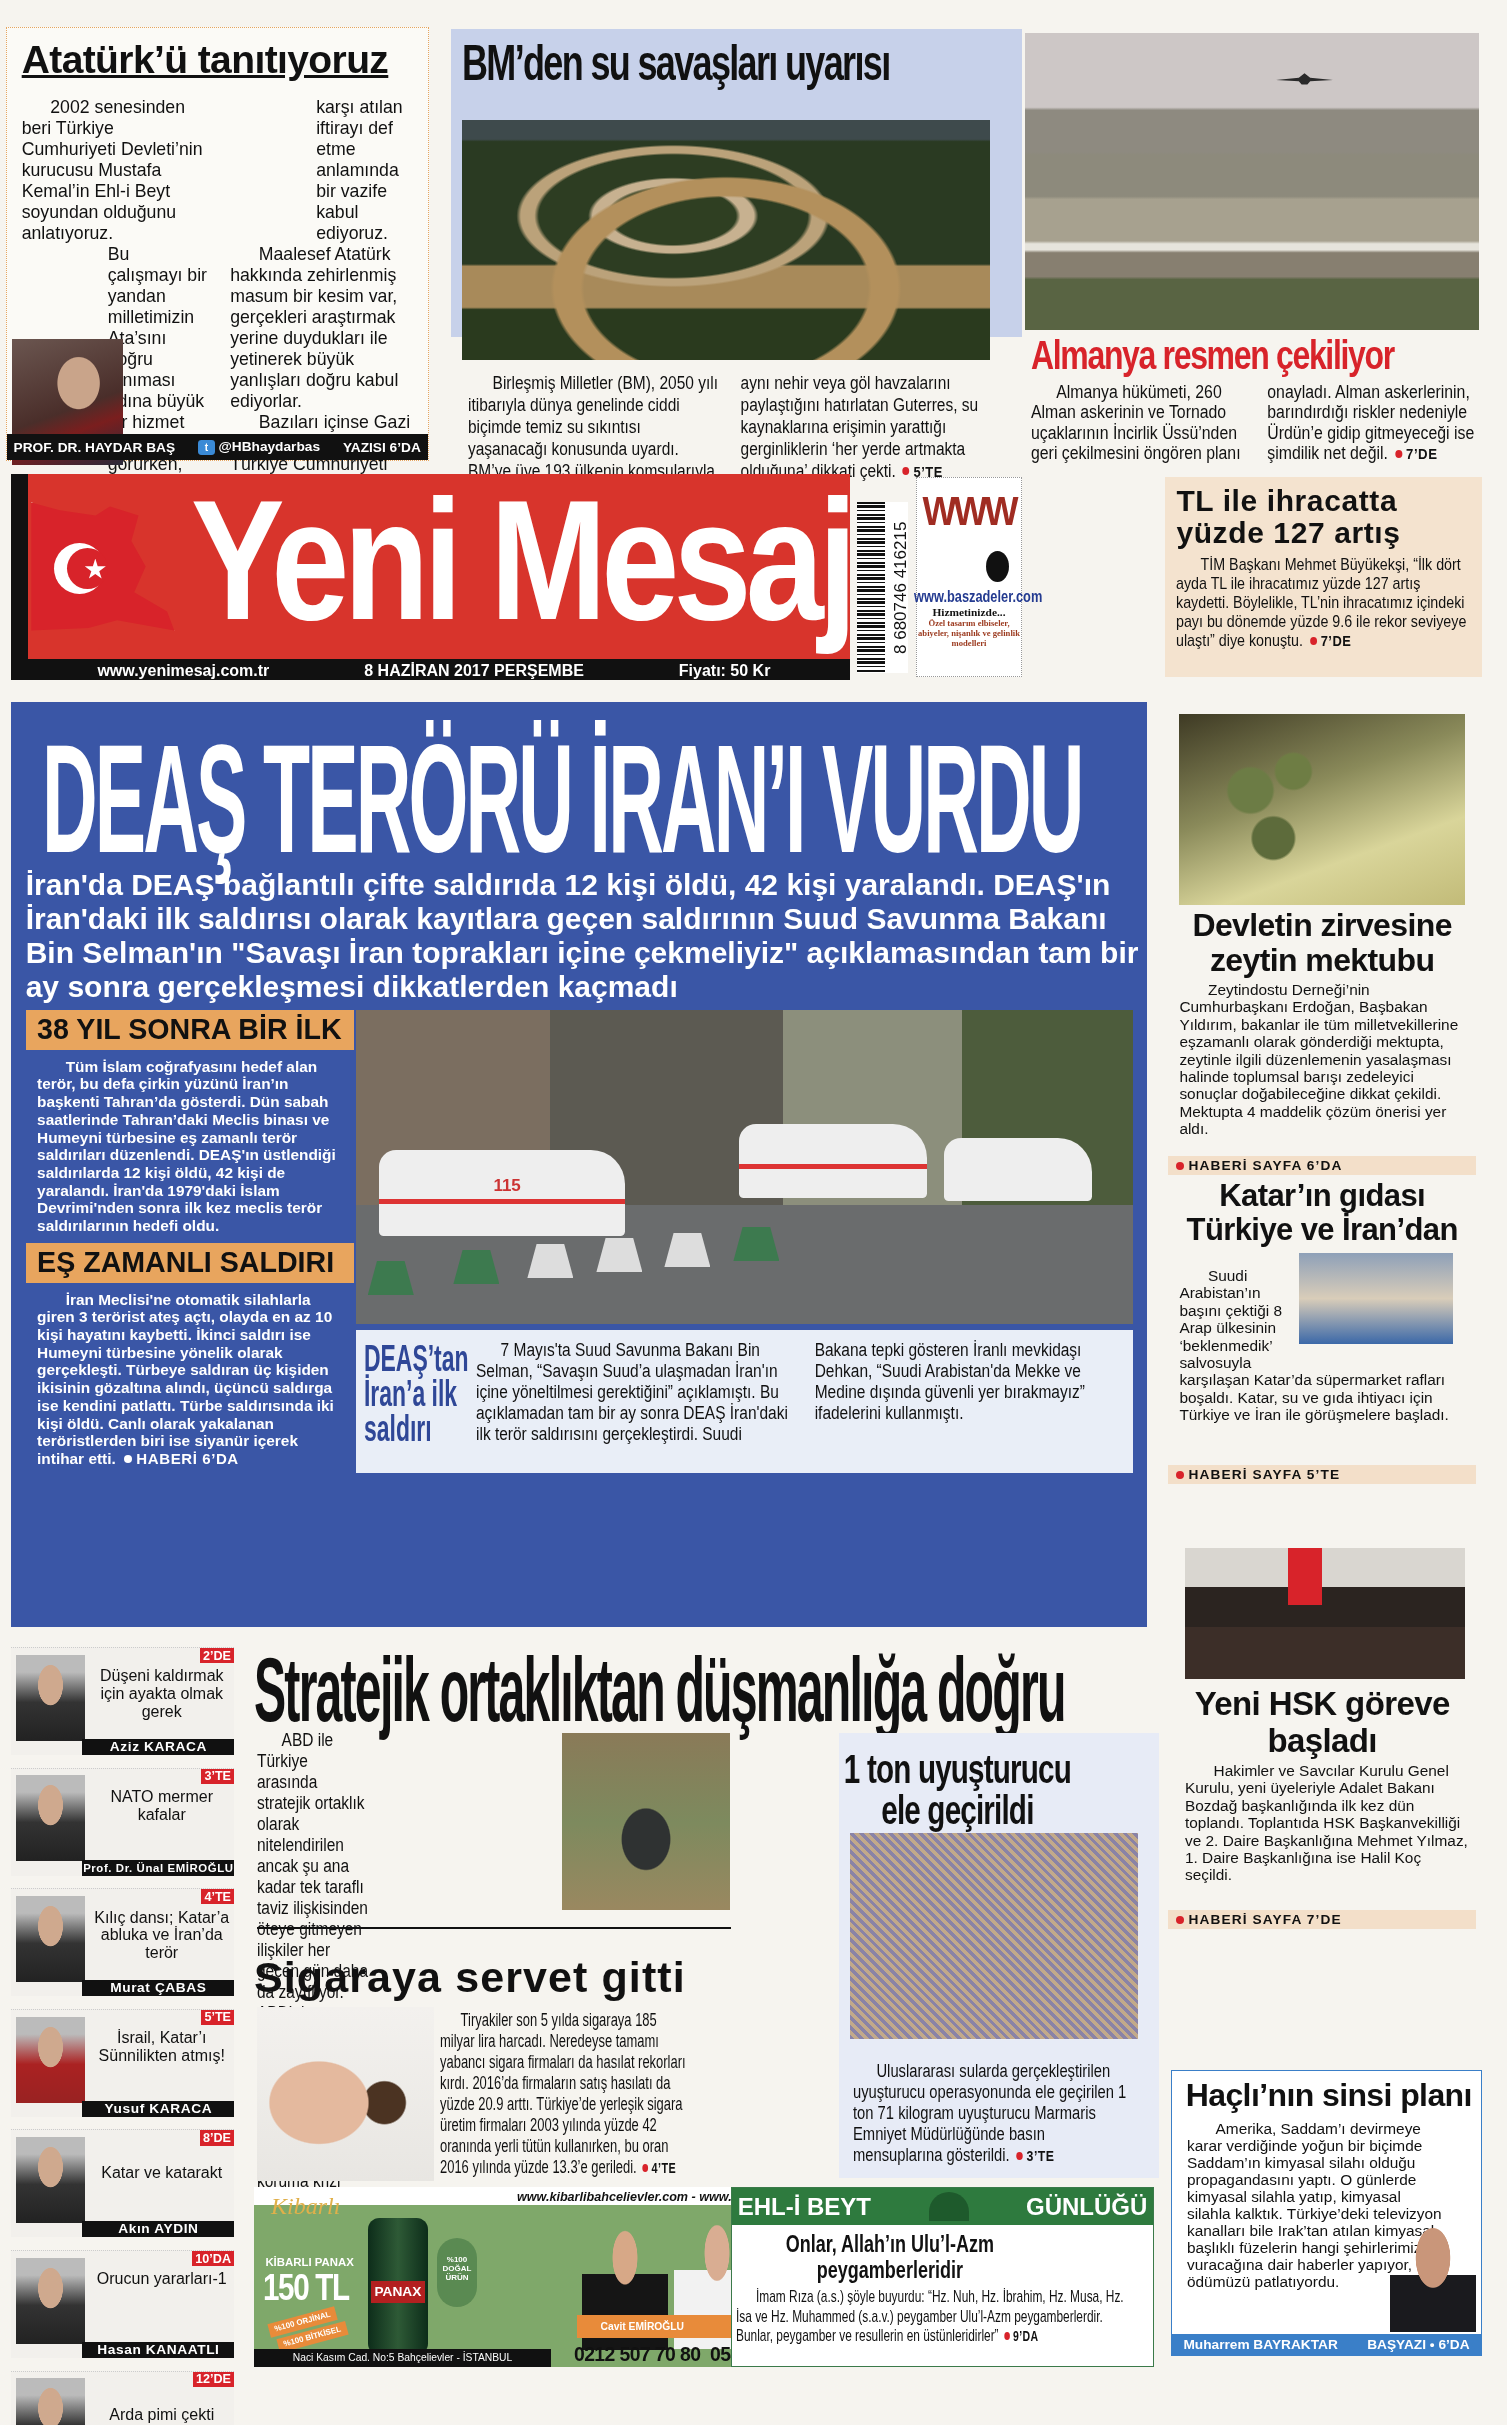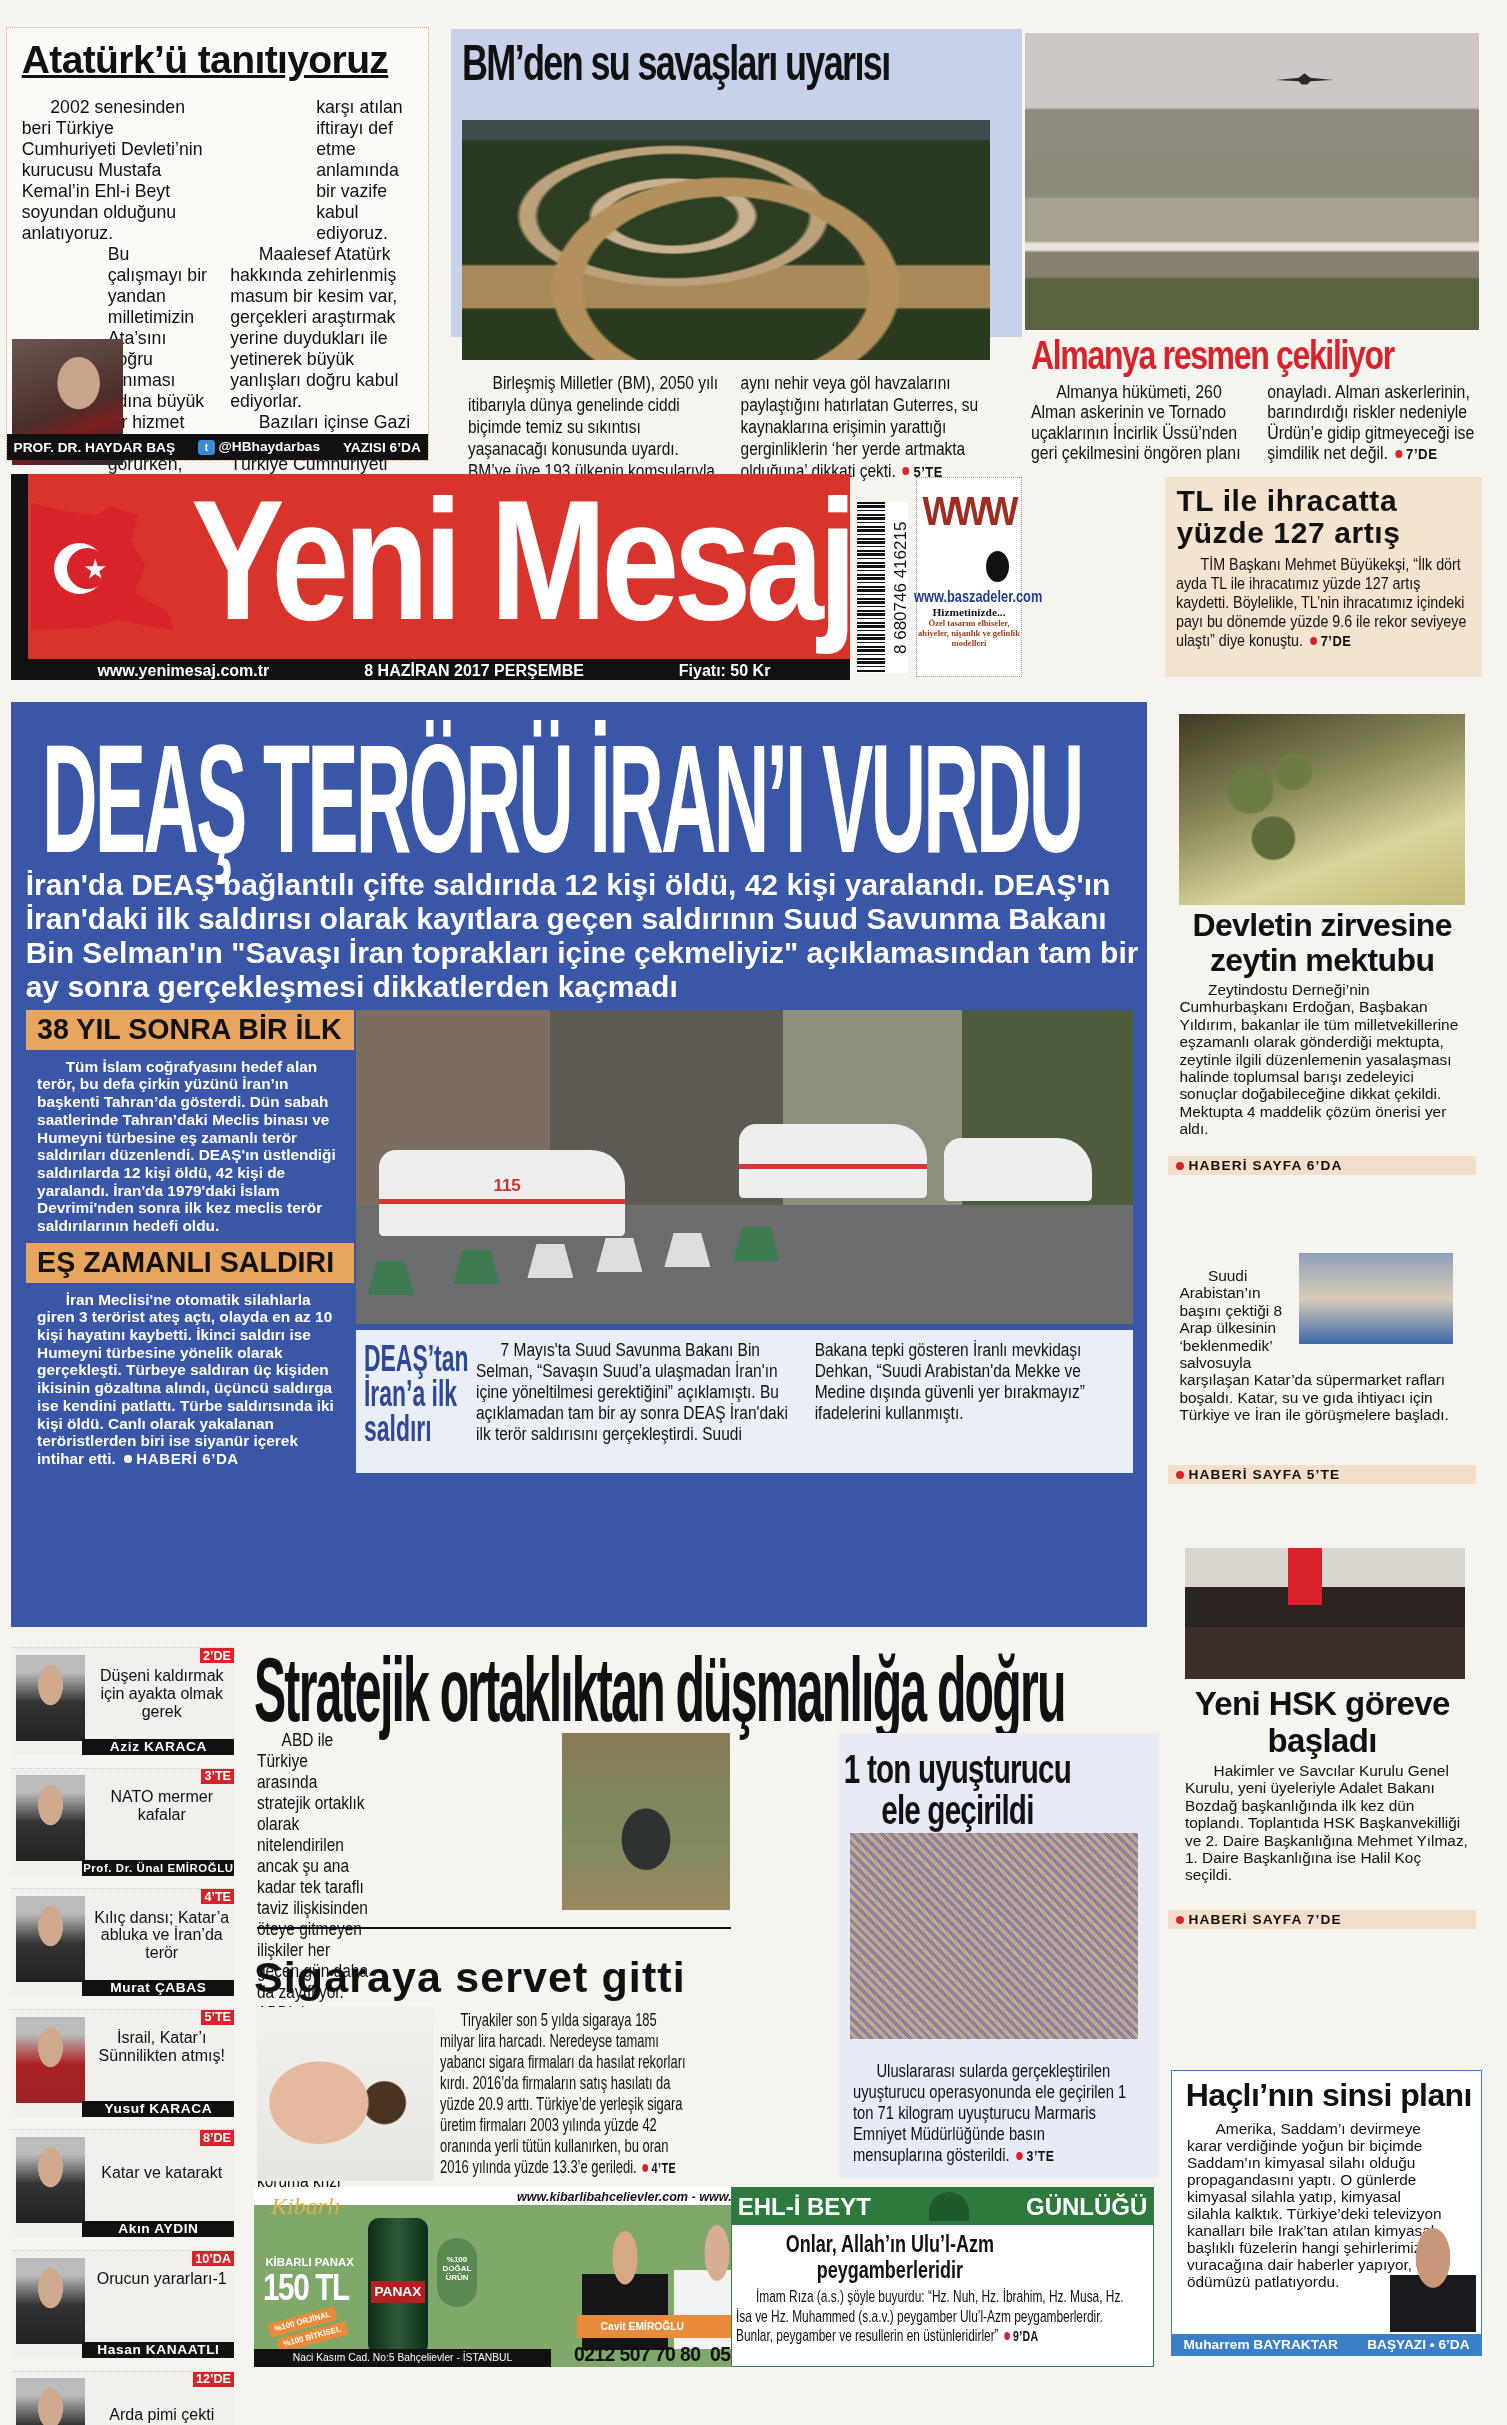--- a/index.html
+++ b/index.html
@@ -239,20 +239,21 @@
       </div>
   </div>
 </section>
 
 <aside id="rc" class="abs">
   <div class="rc-photo-olive"></div>
   <h2 class="rc-h" style="position:absolute;left:5.7px;top:197px;width:297px;font-size:32px;line-height:35px;">Devletin zirvesine zeytin mektubu</h2>
   <p class="rc-txt ind" style="position:absolute;left:11.4px;top:270px;width:286px;">Zeytindostu Derneği’nin Cumhurbaşkanı Erdoğan, Başbakan Yıldırım, bakanlar ile tüm milletvekillerine eşzamanlı olarak gönderdiği mektupta, zeytinle ilgili düzenlemenin yasalaşması halinde toplumsal barışı zedeleyici sonuçlar doğabileceğine dikkat çekildi. Mektupta 4 maddelik çözüm önerisi yer aldı.</p>
   <div class="rc-ref" style="position:absolute;left:0;top:445px;width:308px;"><span class="dot"></span><span>HABERİ SAYFA 6’DA</span></div>
 
+  <h2 class="rc-h" style="position:absolute;left:5.7px;top:468px;width:297px;font-size:31px;line-height:34px;">Katar’ın gıdası Türkiye ve İran’dan</h2>
   <div style="position:absolute;left:131px;top:542px;width:154px;height:91px;background:linear-gradient(180deg,#8ea0b8,#d9cdb9 50%,#3b68a8);"></div>
   <p class="rc-txt ind" style="position:absolute;left:11.4px;top:556px;width:286px;"><span style="float:right;width:160px;height:97px;"></span><span>Suudi Arabistan’ın başını çektiği 8 Arap ülkesinin ‘beklenmedik’ salvosuyla karşılaşan Katar’da süpermarket rafları boşaldı. Katar, su ve gıda ihtiyacı için Türkiye ve İran ile görüşmelere başladı.</span></p>
   <div class="rc-ref" style="position:absolute;left:0;top:754px;width:308px;"><span class="dot"></span><span>HABERİ SAYFA 5’TE</span></div>
 
   <div style="position:absolute;left:17px;top:837px;width:280px;height:131px;background:linear-gradient(180deg,#d9d6d0 0 30%,#2b2420 30% 60%,#3c2e28 60%);">
     <div style="position:absolute;left:103px;top:0;width:34px;height:57px;background:#d8232a;"></div>
   </div>
   <h2 class="rc-h" style="position:absolute;left:5.7px;top:974px;width:297px;font-size:33px;line-height:37px;">Yeni HSK göreve başladı</h2>
   <p class="rc-txt ind" style="position:absolute;left:17px;top:1051px;width:286px;">Hakimler ve Savcılar Kurulu Genel Kurulu, yeni üyeleriyle Adalet Bakanı Bozdağ başkanlığında ilk kez dün toplandı. Toplantıda HSK Başkanvekilliği ve 2. Daire Başkanlığına Mehmet Yılmaz, 1. Daire Başkanlığına ise Halil Koç seçildi.</p>
   <div class="rc-ref" style="position:absolute;left:0;top:1199px;width:308px;"><span class="dot"></span><span>HABERİ SAYFA 7’DE</span></div>

